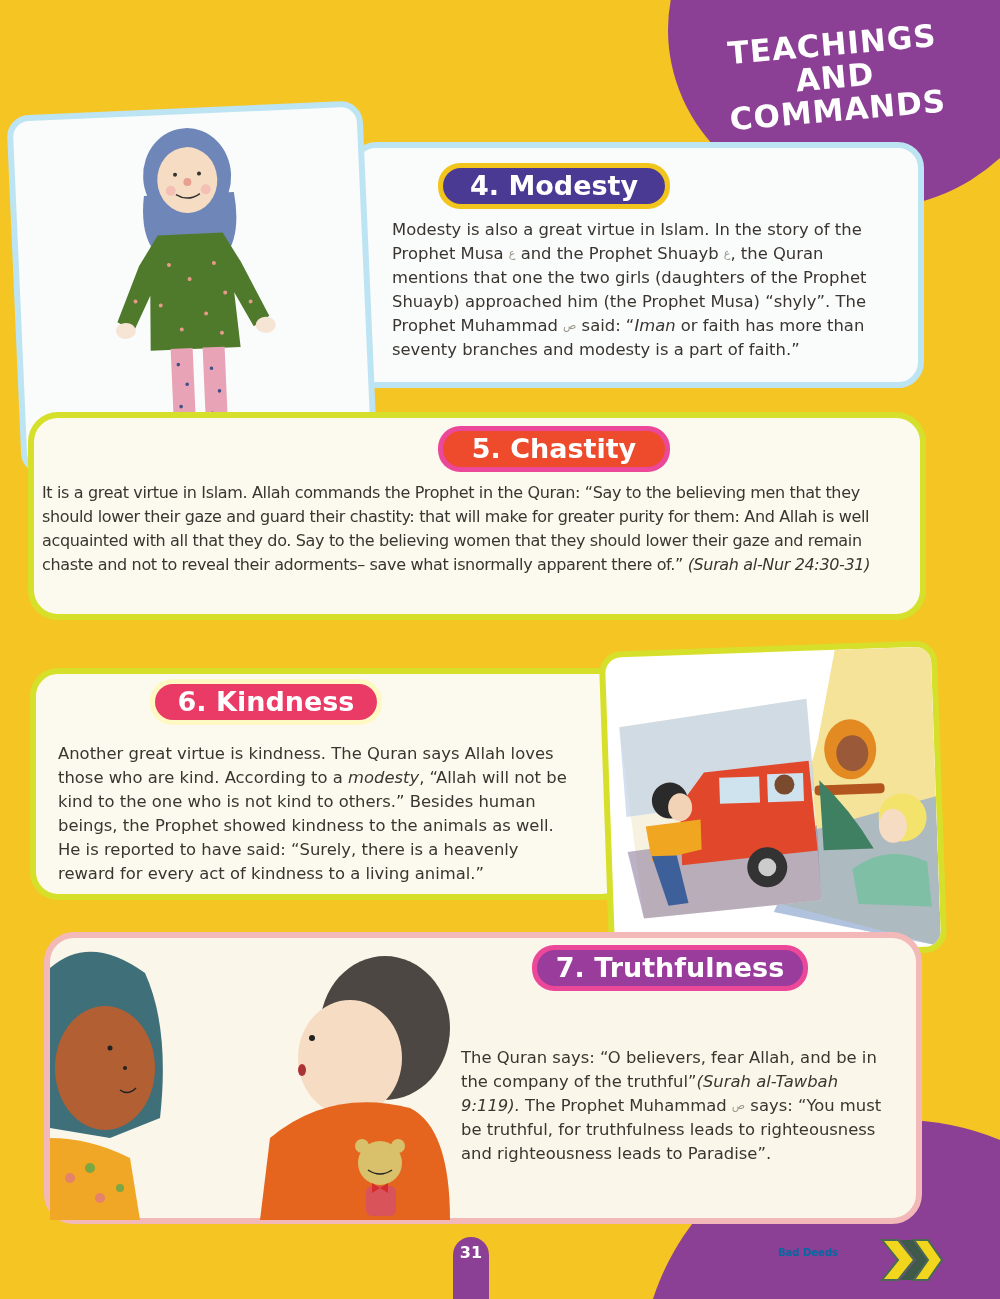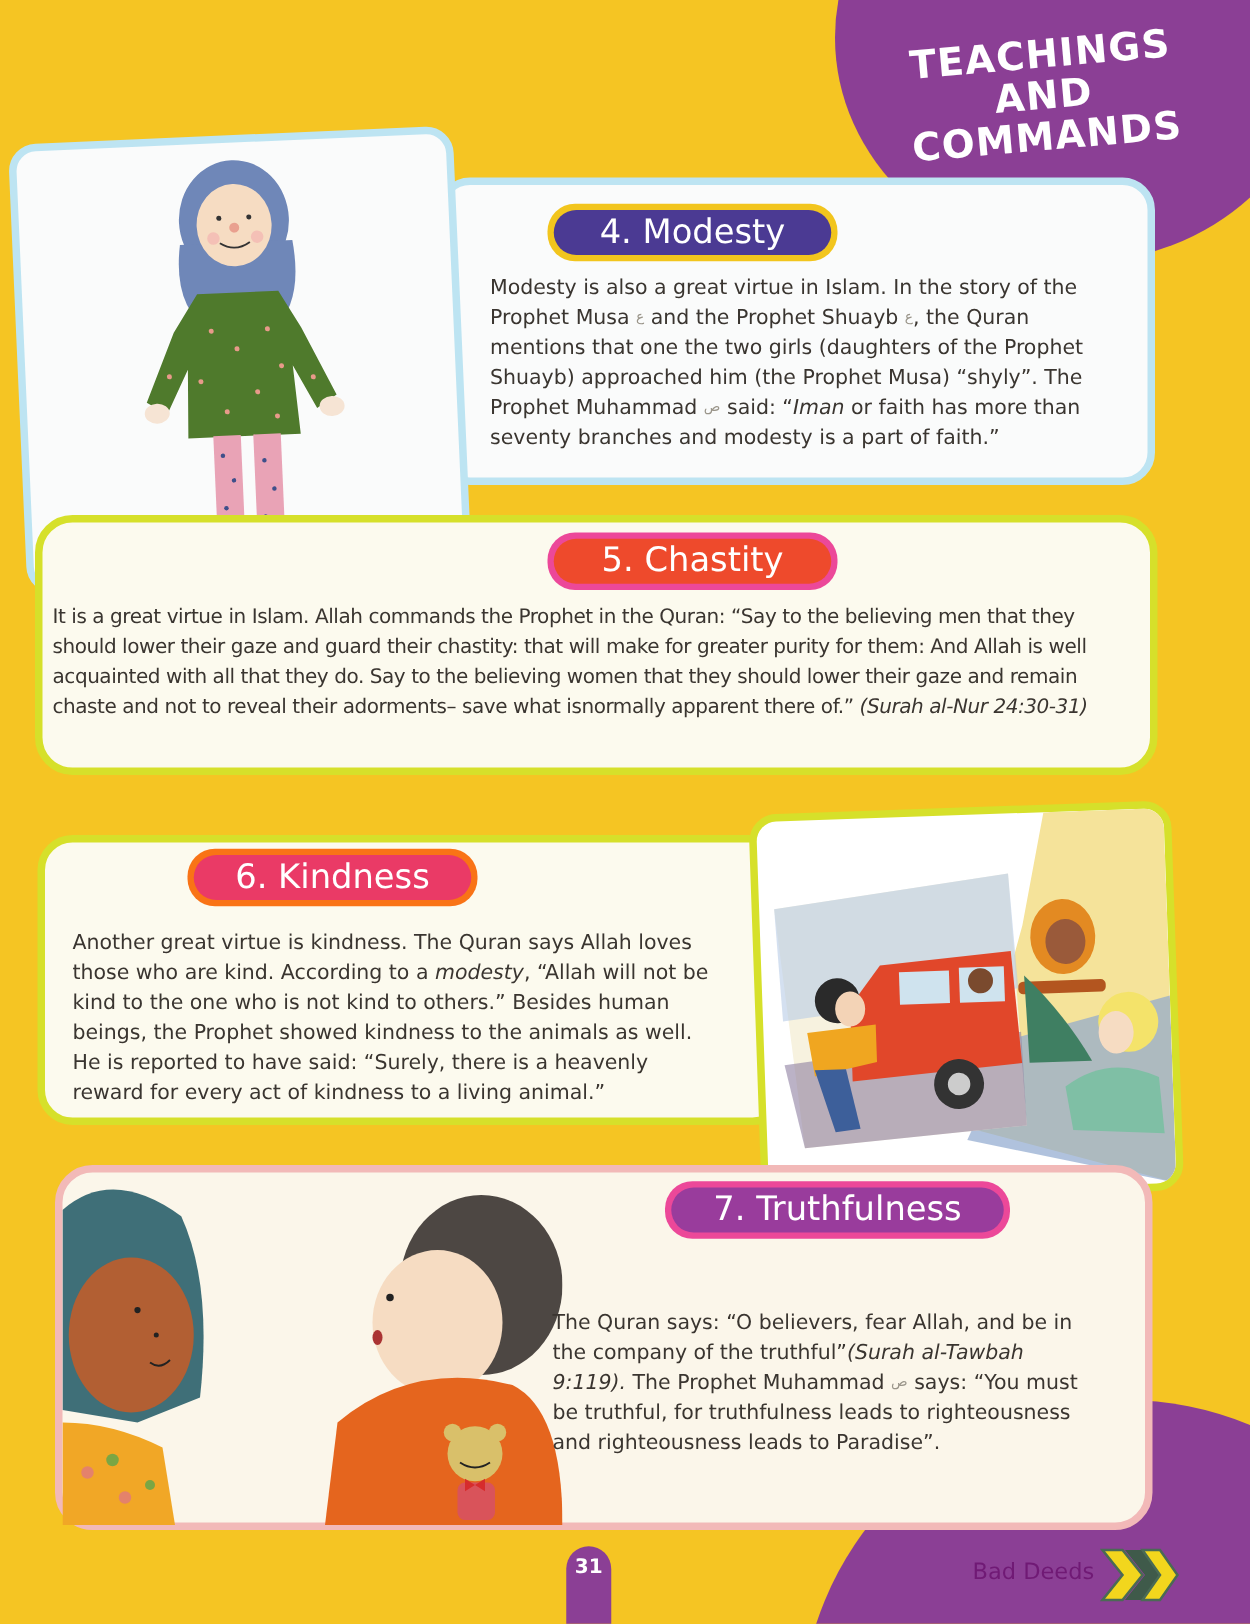--- a/index.html
+++ b/index.html
@@ -39,21 +39,21 @@
   .box.blue { border: 6px solid #bde4f2; background: #fafbfb; }
   .box.lime { border: 6px solid #d6e02a; background: #fcfaee; }
   .box.pink { border: 6px solid #f2b9b8; background: #fbf6ea; }
 
   .pill {
     position: absolute; border-radius: 22px; padding: 5px;
     background: #f2c51d;
   }
   .pill.lime-ring { background: #ec4899; }
   .pill-inner {
-    border-radius: 18px; color: #fff; font-weight: normal;
+    border-radius: 18px; color: #fff; font-weight: bold;
     font-family: "DejaVu Sans", sans-serif;
     font-size: 27px; line-height: 36px; text-align: center; padding: 0 18px;
     white-space: nowrap;
   }
 
   .body-text {
     position: absolute; font-family: "DejaVu Sans", sans-serif;
     font-size: 16.4px; line-height: 24px; color: #3a3530;
   }
   .body-text.condensed { font-size: 16px; letter-spacing: -0.35px; }
@@ -62,22 +62,22 @@
 
   
   .illus { position: absolute; overflow: hidden; }
 
   .page-tab {
     position: absolute; left: 453px; top: 1237px; width: 36px; height: 70px;
     background: #8b3f95; border-radius: 18px 18px 0 0;
     color: #fff; font-weight: bold; font-size: 16px; text-align: center; padding-top: 6px;
   }
   .next-label {
-    position: absolute; left: 778px; top: 1247px; color: #701a75;
-    font-weight: normal; font-size: 18px;
+    position: absolute; left: 778px; top: 1247px; color: #0369a1;
+    font-weight: bold; font-size: 10px;
   }
   .chevrons { position: absolute; left: 880px; top: 1236px; }
 </style>
 </head>
 <body>
 
 <div class="corner-circle"></div>
 <div class="bottom-circle"></div>
 
 <div class="section-title">
@@ -146,21 +146,21 @@
 <div class="box lime" style="left:28px; top:412px; width:898px; height:208px; border-radius:30px;"></div>
 
 <div class="pill lime-ring" style="left:438px; top:426px;">
   <div class="pill-inner" style="background:#ee4a2c; width:222px;">5. Chastity</div>
 </div>
 <div class="body-text condensed" style="left:42px; top:481px; width:866px;">
   <span>It is a great virtue in Islam. Allah commands the Prophet in the Quran: “Say to the believing men that they should lower their gaze and guard their chastity: that will make for greater purity for them: And Allah is well acquainted with all that they do. Say to the believing women that they should lower their gaze and remain chaste and not to reveal their adorments– save  what isnormally apparent there of.” </span><i>(Surah al-Nur 24:30-31)</i>
 </div>
 
 <div class="box lime" style="left:30px; top:668px; width:600px; height:232px; border-radius:28px;"></div>
-<div class="pill" style="left:150px; top:679px; background:#f97316;">
+<div class="pill" style="left:150px; top:679px; background:#fef9c3;">
   <div class="pill-inner" style="background:#ea3a66; width:222px;">6. Kindness</div>
 </div>
 <div class="body-text" style="left:58px; top:742px; width:520px;">
   <span>Another great virtue is kindness. The Quran says Allah loves those who are kind. According to a </span><i>modesty</i><span>, “Allah will not be kind to the one who is not kind to others.” Besides human beings, the Prophet showed kindness to the animals as well. He is reported to have said: “Surely, there is a heavenly reward for every act of kindness to a living animal.”</span>
 </div>
 
 <div class="box lime" style="left:604px; top:646px; width:338px; height:312px; transform: rotate(-2deg); background:#fff; border-radius:22px; overflow:hidden;">
   <svg width="326" height="300" viewBox="0 0 326 300" style="position:absolute;left:0;top:0">
 
     <polygon points="230,0 326,0 326,300 160,250 210,90" fill="#f5e39a"></polygon>
@@ -223,21 +223,21 @@
   <circle cx="312" cy="208" r="7" fill="#d9c06a"></circle>
     <circle cx="348" cy="208" r="7" fill="#d9c06a"></circle>
   <path d="M318 232 Q330 240 342 232" stroke="#222" stroke-width="1.5" fill="none"></path>
   <rect x="316" y="248" width="30" height="30" rx="6" fill="#d9535a"></rect>
   <path d="M322 245 L330 250 L338 245 L338 255 L330 250 L322 255 Z" fill="#d62c2c"></path>
 </svg>
 
 <div class="pill lime-ring" style="left:532px; top:945px;">
   <div class="pill-inner" style="background:#993c9c; width:266px;">7. Truthfulness</div>
 </div>
-<div class="body-text" style="left:442px; top:1046px; width:440px;">
+<div class="body-text" style="left:461px; top:1046px; width:440px;">
   <span>The Quran says: “O believers, fear Allah, and be in the company of the truthful”</span><i>(Surah al-Tawbah 9:119).</i><span> The Prophet Muhammad </span><span class="honor">ص</span><span> says: “You must be truthful, for truthfulness leads to righteousness and righteousness leads to Paradise”.</span>
 </div>
 
 <div class="page-tab">31</div>
 <div class="next-label">Bad Deeds</div>
 <svg class="chevrons" width="64" height="48" viewBox="0 0 64 48">
   <polygon points="2,4 18,4 34,24 18,44 2,44 18,24" fill="#f2d61d" stroke="#4a6a55" stroke-width="2"></polygon>
   <polygon points="20,4 34,4 50,24 34,44 20,44 36,24" fill="#3f5a4a"></polygon>
   <polygon points="34,4 48,4 62,24 48,44 34,44 48,24" fill="#f2d61d" stroke="#4a6a55" stroke-width="2"></polygon>
 </svg>

